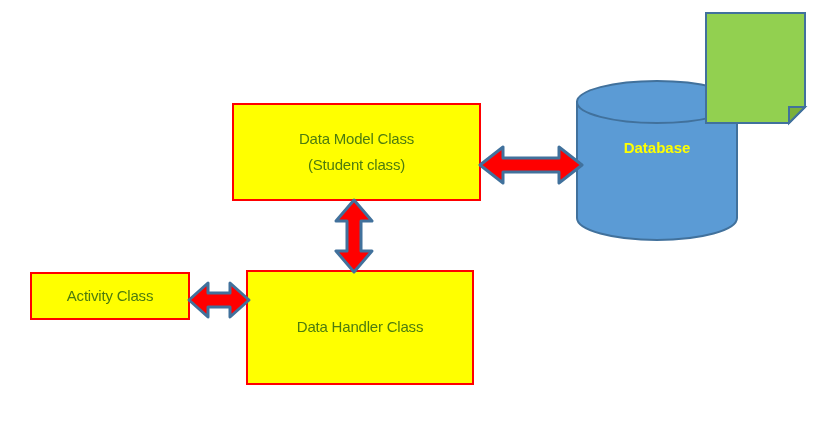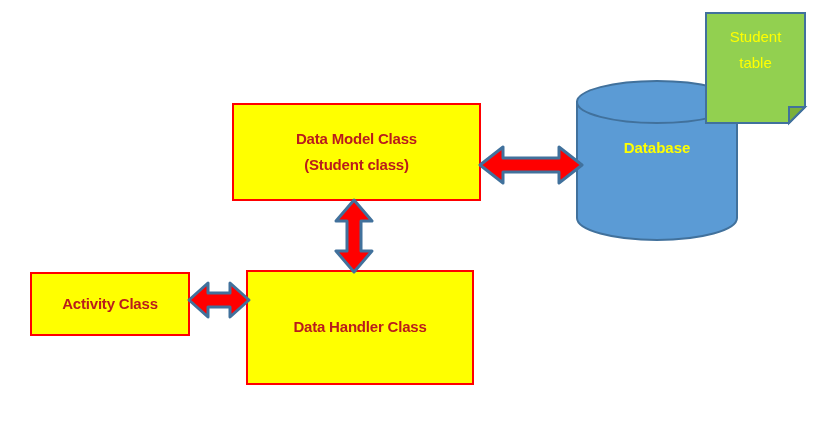--- a/index.html
+++ b/index.html
@@ -22,34 +22,34 @@
     background: #ffff00;
     border: 2px solid #ff0000;
     box-sizing: border-box;
     display: flex;
     flex-direction: column;
     align-items: center;
     justify-content: center;
     text-align: center;
   }
   .class-box .line {
-    color: #b91c1c;
-    font-weight: bold;
+    color: #4d7c0f;
+    font-weight: normal;
     font-size: 15px;
     letter-spacing: -0.2px;
     line-height: 1.1;
     white-space: nowrap;
   }
   .class-box .line + .line {
     margin-top: 10px;
   }
 
   #box-data-model  { left: 232px; top: 103px;  width: 249px; height: 98px; }
   #box-data-handler{ left: 246px; top: 270px;  width: 228px; height: 115px; gap: 18px; }
-  #box-activity    { left: 30px;  top: 272px;  width: 160px; height: 64px; }
+  #box-activity    { left: 30px;  top: 272px;  width: 160px; height: 48px; }
   #box-activity .line { font-size: 15px; }
 
   
   .arrow { position: absolute; }
   .arrow svg { display: block; overflow: visible; }
 
   #arrow-model-db   { left: 477px; top: 140px; width: 108px; height: 50px; }
   #arrow-model-handler { left: 332px; top: 197px; width: 44px; height: 78px; }
   #arrow-activity-handler { left: 186px; top: 278px; width: 66px; height: 44px; }
 
@@ -125,24 +125,20 @@
   <div id="db-label">
     <div class="line">Database</div>
   </div>
 
   <div id="sticky-note">
     <svg viewBox="0 0 101 112" width="101" height="112">
       <path d="M1,1 L100,1 L100,95 L84,111 L1,111 Z" fill="#92d050" stroke="#41719c" stroke-width="2"></path>
       <path d="M100,95 L84,95 L84,111 Z" fill="#7bb03a" stroke="#41719c" stroke-width="2"></path>
     </svg>
   </div>
-  <div id="sticky-label">
-    <div class="line">Student</div>
-    <div class="line">table</div>
-  </div>
 
   <div class="arrow" id="arrow-model-db">
     <svg viewBox="0 0 108 50" width="108" height="50">
       <path d="M3,25 L26,7 L26,18 L82,18 L82,7 L105,25 L82,43 L82,32 L26,32 L26,43 Z" fill="#ff0000" stroke="#41719c" stroke-width="3" stroke-linejoin="round"></path>
     </svg>
   </div>
 
   <div class="arrow" id="arrow-model-handler">
     <svg viewBox="0 0 44 78" width="44" height="78">
       <path d="M22,3 L40,24 L29,24 L29,54 L40,54 L22,75 L4,54 L15,54 L15,24 L4,24 Z" fill="#ff0000" stroke="#41719c" stroke-width="3" stroke-linejoin="round"></path>

